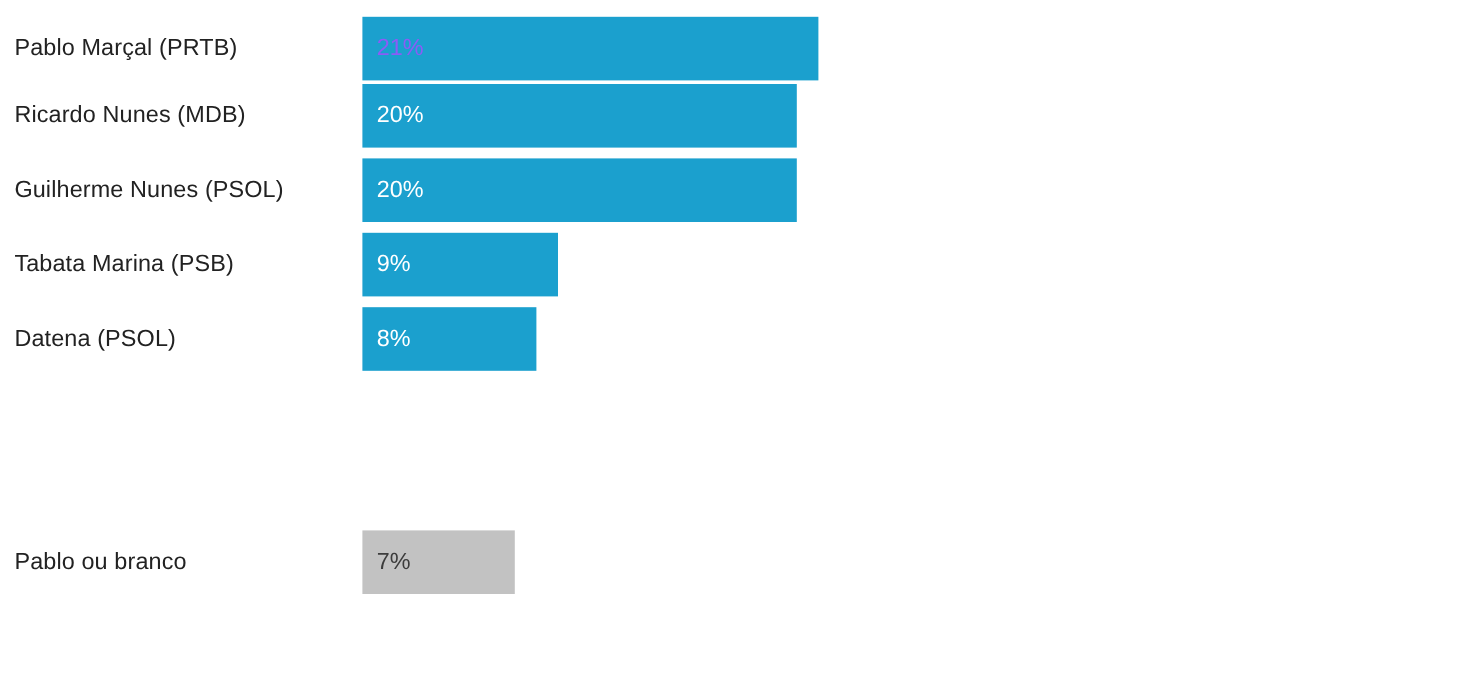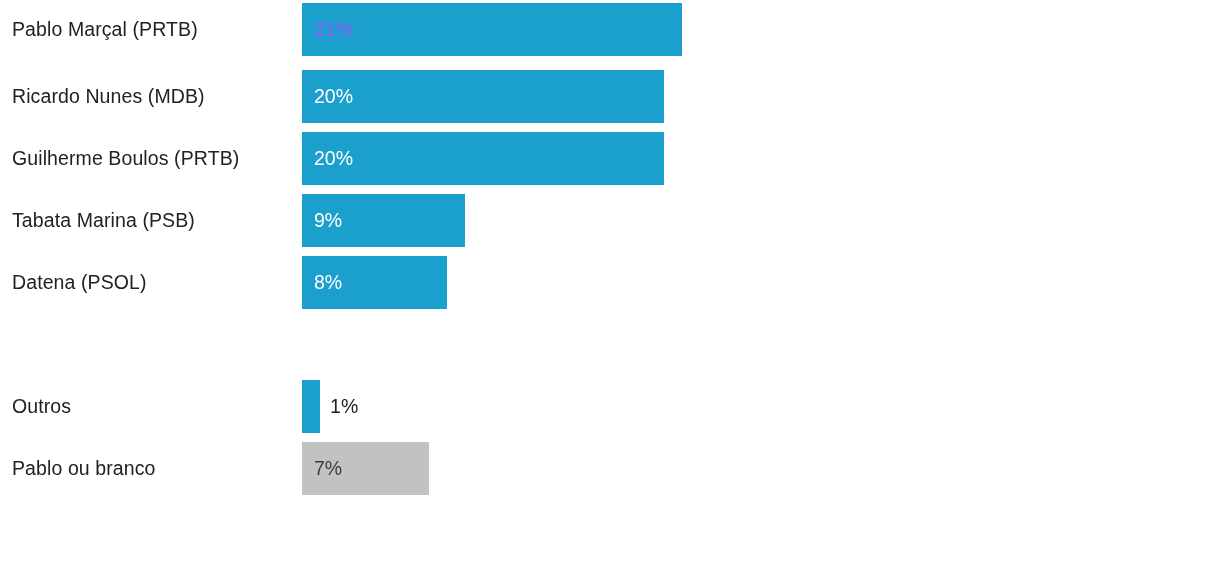--- a/index.html
+++ b/index.html
@@ -70,62 +70,55 @@
 
   .bar-value.outside {
     left: 0;
     padding-left: 10px;
   }
 </style>
 </head>
 <body>
 
 <div id="chart-root">
-    <div class="bar-row" style="top: 3px;">
+    <div class="bar-row" style="top: 14px;">
       <div class="row-label">Pablo Marçal (PRTB)</div>
       <div class="bar-track">
         <div class="bar-rect" style="width: 380.1px; background: rgb(27, 160, 206);"></div>
         <div class="bar-value inside" style="color: #8b5cf6;">21%</div>
       </div>
     </div>
     <div class="bar-row" style="top: 70px; padding-left: 30px;">
       <div class="row-label">Ricardo Nunes (MDB)</div>
       <div class="bar-track">
         <div class="bar-rect" style="width: 362px; background: rgb(27, 160, 206);"></div>
         <div class="bar-value inside" style="color: rgb(255, 255, 255);">20%</div>
       </div>
     </div>
     <div class="bar-row" style="top: 132px;">
-      <div class="row-label">Guilherme Boulos (PRTB)</div>
+      <div class="row-label">Guilherme Nunes (PSOL)</div>
       <div class="bar-track">
         <div class="bar-rect" style="width: 362px; background: rgb(27, 160, 206);"></div>
         <div class="bar-value inside" style="color: rgb(255, 255, 255);">20%</div>
       </div>
     </div>
     <div class="bar-row" style="top: 194px;">
       <div class="row-label">Tabata Marina (PSB)</div>
       <div class="bar-track">
         <div class="bar-rect" style="width: 162.9px; background: rgb(27, 160, 206);"></div>
         <div class="bar-value inside" style="color: rgb(255, 255, 255);">9%</div>
       </div>
     </div>
     <div class="bar-row" style="top: 256px;">
       <div class="row-label">Datena (PSOL)</div>
       <div class="bar-track">
         <div class="bar-rect" style="width: 144.8px; background: rgb(27, 160, 206);"></div>
         <div class="bar-value inside" style="color: rgb(255, 255, 255);">8%</div>
       </div>
     </div>
-    <div class="bar-row" style="top: 380px;">
-      <div class="row-label">Outros</div>
-      <div class="bar-track">
-        <div class="bar-rect" style="width: 18.1px; background: rgb(27, 160, 206);"></div>
-        <div class="bar-value outside" style="color: rgb(34, 34, 34); left: 18.1px;">1%</div>
-      </div>
-    </div>
     <div class="bar-row" style="top: 442px;">
       <div class="row-label">Pablo ou branco</div>
       <div class="bar-track">
         <div class="bar-rect" style="width: 126.7px; background: rgb(194, 194, 194);"></div>
         <div class="bar-value inside" style="color: rgb(60, 60, 60);">7%</div>
       </div>
     </div>
   </div>
 
 </body></html>

